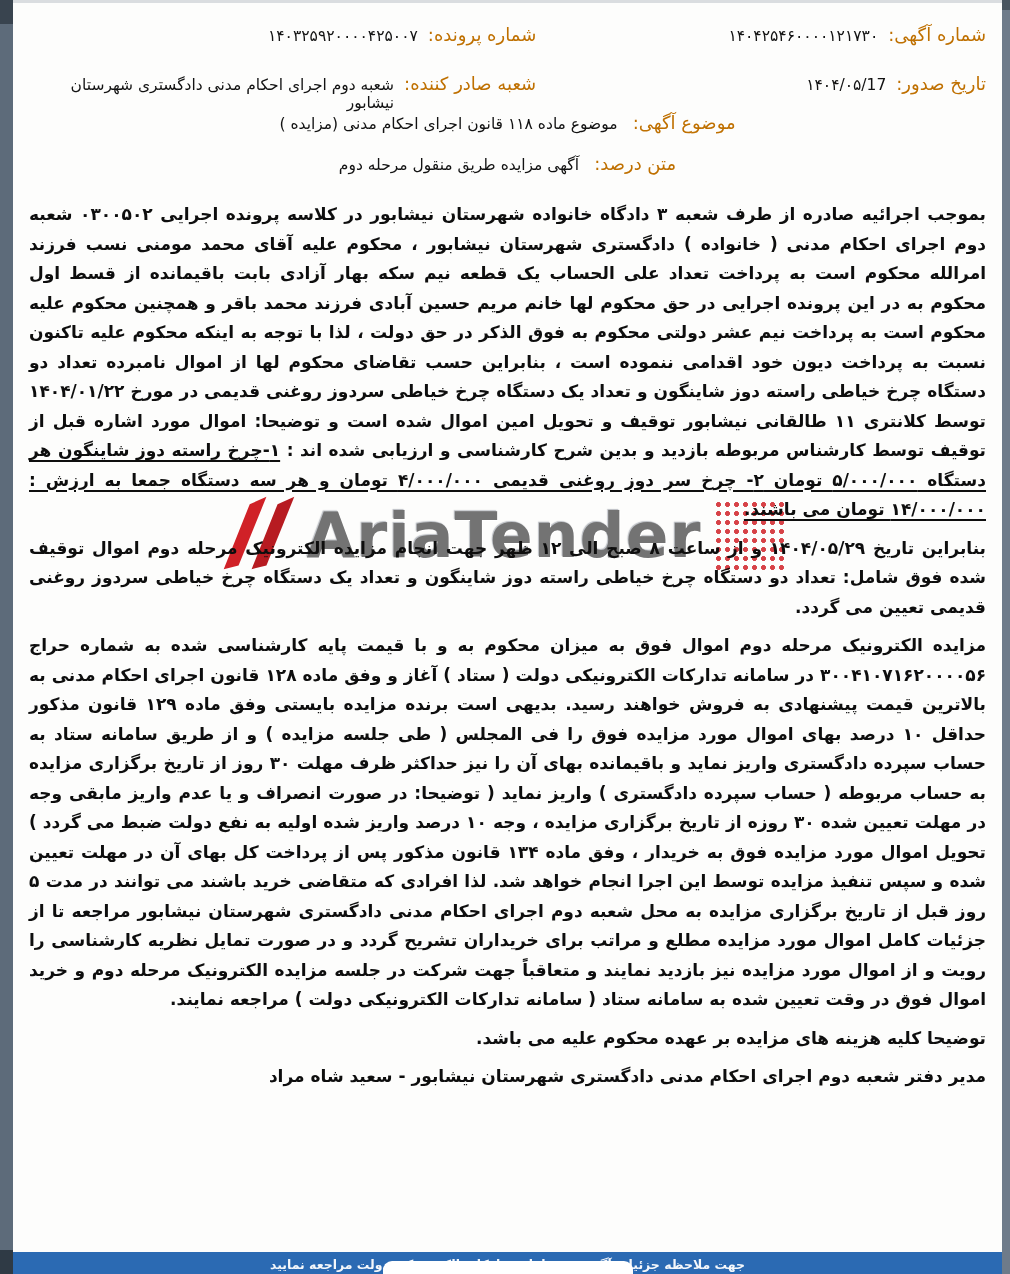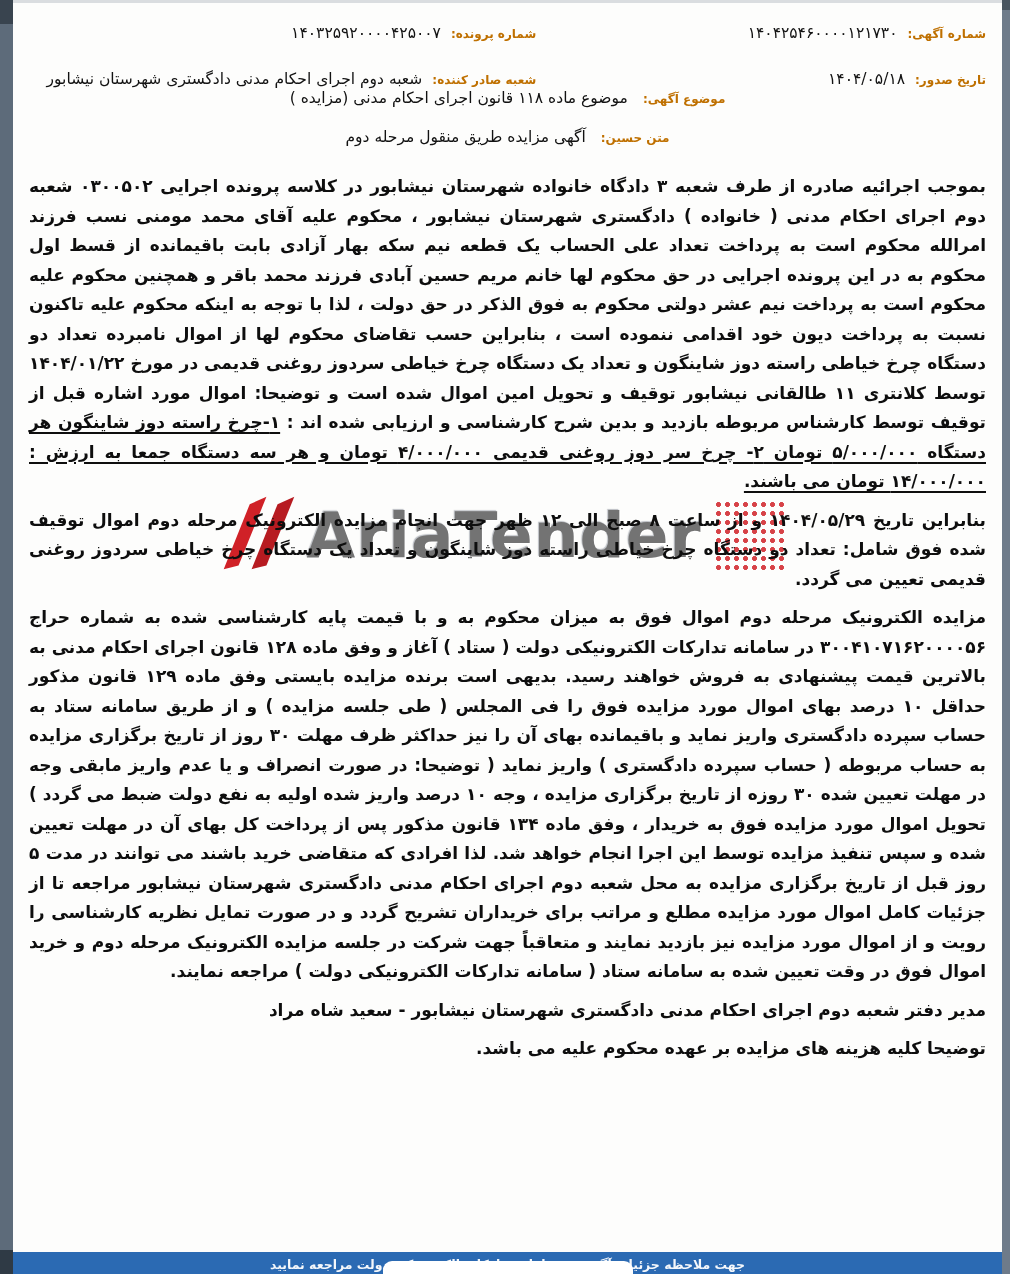--- a/index.html
+++ b/index.html
@@ -35,21 +35,21 @@
     width:72px; height:70px; margin:0 4px;
     background-image:radial-gradient(circle, var(--watermark-red,#d02127) 2.2px, rgba(0,0,0,0) 2.7px);
     background-size:9px 9px; opacity:.85;
   }
 
   
   .content { position:absolute; top:0; left:13px; right:8px; bottom:24px; padding:18px 16px 0 16px; z-index:1; }
 
   .hdr-grid { display:grid; grid-template-columns:47% 53%; row-gap:28px; margin-top:6px; }
   .hdr-cell { display:flex; gap:10px; align-items:baseline; }
-  .lbl { color:var(--accent-label,#bf7000); font-weight:700; font-size:12px; white-space:nowrap; }
+  .lbl { color:var(--accent-label,#bf7000); font-weight:400; font-size:18px; white-space:nowrap; }
   .val { color:#121212; font-weight:400; font-size:15.5px; }
   .hdr-center { text-align:center; }
   .hdr-center.subject { }
   .hdr-center.title   { margin-top:20px; }
   .hdr-center .lbl, .hdr-center .val { display:inline; }
   .hdr-center .lbl { margin-left:10px; }
 
   .body { margin-top:26px; font-size:17px; font-weight:700; color:#0e0e0e; line-height:29.5px; text-align:justify; }
   .body p { margin-bottom:9px; }
   .underlined { text-decoration:underline; text-underline-offset:4px; text-decoration-thickness:1.5px; }
@@ -94,44 +94,44 @@
       <div class="hdr-cell">
         <span class="lbl">شماره آگهی:</span>
         <span class="val">۱۴۰۴۲۵۴۶۰۰۰۰۱۲۱۷۳۰</span>
       </div>
       <div class="hdr-cell">
         <span class="lbl">شماره پرونده:</span>
         <span class="val">۱۴۰۳۲۵۹۲۰۰۰۰۴۲۵۰۰۷</span>
       </div>
       <div class="hdr-cell">
         <span class="lbl">تاریخ صدور:</span>
-        <span class="val">۱۴۰۴/۰۵/۱۸</span>
+        <span class="val">۱۴۰۴/۰۵/17</span>
       </div>
       <div class="hdr-cell">
         <span class="lbl">شعبه صادر کننده:</span>
         <span class="val">شعبه دوم اجرای احکام مدنی دادگستری شهرستان نیشابور</span>
       </div>
     </div>
 
     <div class="hdr-center subject">
       <span class="lbl">موضوع آگهی:</span>
       <span class="val">موضوع ماده ۱۱۸ قانون اجرای احکام مدنی (مزایده )</span>
     </div>
 
     <div class="hdr-center title">
-      <span class="lbl">متن حسین:</span>
+      <span class="lbl">متن درصد:</span>
       <span class="val">آگهی مزایده طریق منقول مرحله دوم</span>
     </div>
 
     <section class="body">
       <p><span>بموجب اجرائیه صادره از طرف شعبه ۳ دادگاه خانواده شهرستان نیشابور در کلاسه پرونده اجرایی ۰۳۰۰۵۰۲ شعبه دوم اجرای احکام مدنی ( خانواده ) دادگستری شهرستان نیشابور ، محکوم علیه آقای محمد مومنی نسب فرزند امرالله محکوم است به پرداخت تعداد علی الحساب یک قطعه نیم سکه بهار آزادی بابت باقیمانده از قسط اول محکوم به در این پرونده اجرایی در حق محکوم لها خانم مریم حسین آبادی فرزند محمد باقر و همچنین محکوم علیه محکوم است به پرداخت نیم عشر دولتی محکوم به فوق الذکر در حق دولت ، لذا با توجه به اینکه محکوم علیه تاکنون نسبت به پرداخت دیون خود اقدامی ننموده است ، بنابراین حسب تقاضای محکوم لها از اموال نامبرده تعداد دو دستگاه چرخ خیاطی راسته دوز شاینگون و تعداد یک دستگاه چرخ خیاطی سردوز روغنی قدیمی در مورخ ۱۴۰۴/۰۱/۲۲ توسط کلانتری ۱۱ طالقانی نیشابور توقیف و تحویل امین اموال شده است و توضیحا: اموال مورد اشاره قبل از توقیف توسط کارشناس مربوطه بازدید و بدین شرح کارشناسی و ارزیابی شده اند :</span> <span class="underlined">۱-چرخ راسته دوز شاینگون هر دستگاه ۵/۰۰۰/۰۰۰ تومان ۲- چرخ سر دوز روغنی قدیمی ۴/۰۰۰/۰۰۰ تومان و هر سه دستگاه جمعا به ارزش : ۱۴/۰۰۰/۰۰۰ تومان می باشند.</span></p>
       <p>بنابراین تاریخ ۱۴۰۴/۰۵/۲۹ و از ساعت ۸ صبح الی ۱۲ ظهر جهت انجام مزایده الکترونیک مرحله دوم اموال توقیف شده فوق شامل: تعداد دو دستگاه چرخ خیاطی راسته دوز شاینگون و تعداد یک دستگاه چرخ خیاطی سردوز روغنی قدیمی تعیین می گردد.</p>
       <p>مزایده الکترونیک مرحله دوم اموال فوق به میزان محکوم به و با قیمت پایه کارشناسی شده به شماره حراج ۳۰۰۴۱۰۷۱۶۲۰۰۰۰۵۶ در سامانه تدارکات الکترونیکی دولت ( ستاد ) آغاز و وفق ماده ۱۲۸ قانون اجرای احکام مدنی به بالاترین قیمت پیشنهادی به فروش خواهند رسید. بدیهی است برنده مزایده بایستی وفق ماده ۱۲۹ قانون مذکور حداقل ۱۰ درصد بهای اموال مورد مزایده فوق را فی المجلس ( طی جلسه مزایده ) و از طریق سامانه ستاد به حساب سپرده دادگستری واریز نماید و باقیمانده بهای آن را نیز حداکثر ظرف مهلت ۳۰ روز از تاریخ برگزاری مزایده به حساب مربوطه ( حساب سپرده دادگستری ) واریز نماید ( توضیحا: در صورت انصراف و یا عدم واریز مابقی وجه در مهلت تعیین شده ۳۰ روزه از تاریخ برگزاری مزایده ، وجه ۱۰ درصد واریز شده اولیه به نفع دولت ضبط می گردد ) تحویل اموال مورد مزایده فوق به خریدار ، وفق ماده ۱۳۴ قانون مذکور پس از پرداخت کل بهای آن در مهلت تعیین شده و سپس تنفیذ مزایده توسط این اجرا انجام خواهد شد. لذا افرادی که متقاضی خرید باشند می توانند در مدت ۵ روز قبل از تاریخ برگزاری مزایده به محل شعبه دوم اجرای احکام مدنی دادگستری شهرستان نیشابور مراجعه تا از جزئیات کامل اموال مورد مزایده مطلع و مراتب برای خریداران تشریح گردد و در صورت تمایل نظریه کارشناسی را رویت و از اموال مورد مزایده نیز بازدید نمایند و متعاقباً جهت شرکت در جلسه مزایده الکترونیک مرحله دوم و خرید اموال فوق در وقت تعیین شده به سامانه ستاد ( سامانه تدارکات الکترونیکی دولت ) مراجعه نمایند.</p>
+      <p>توضیحا کلیه هزینه های مزایده بر عهده محکوم علیه می باشد.</p>
       <p>مدیر دفتر شعبه دوم اجرای احکام مدنی دادگستری شهرستان نیشابور - سعید شاه مراد</p>
-      <p>توضیحا کلیه هزینه های مزایده بر عهده محکوم علیه می باشد.</p>
     </section>
 
   </main>
 
   <footer class="footer-bar">
     <span class="footer-text">جهت ملاحظه جزئیات آگهی به سامانه تدارکات الکترونیکی دولت مراجعه نمایید</span>
     <div class="footer-overlay"></div>
   </footer>
 
 </div>

